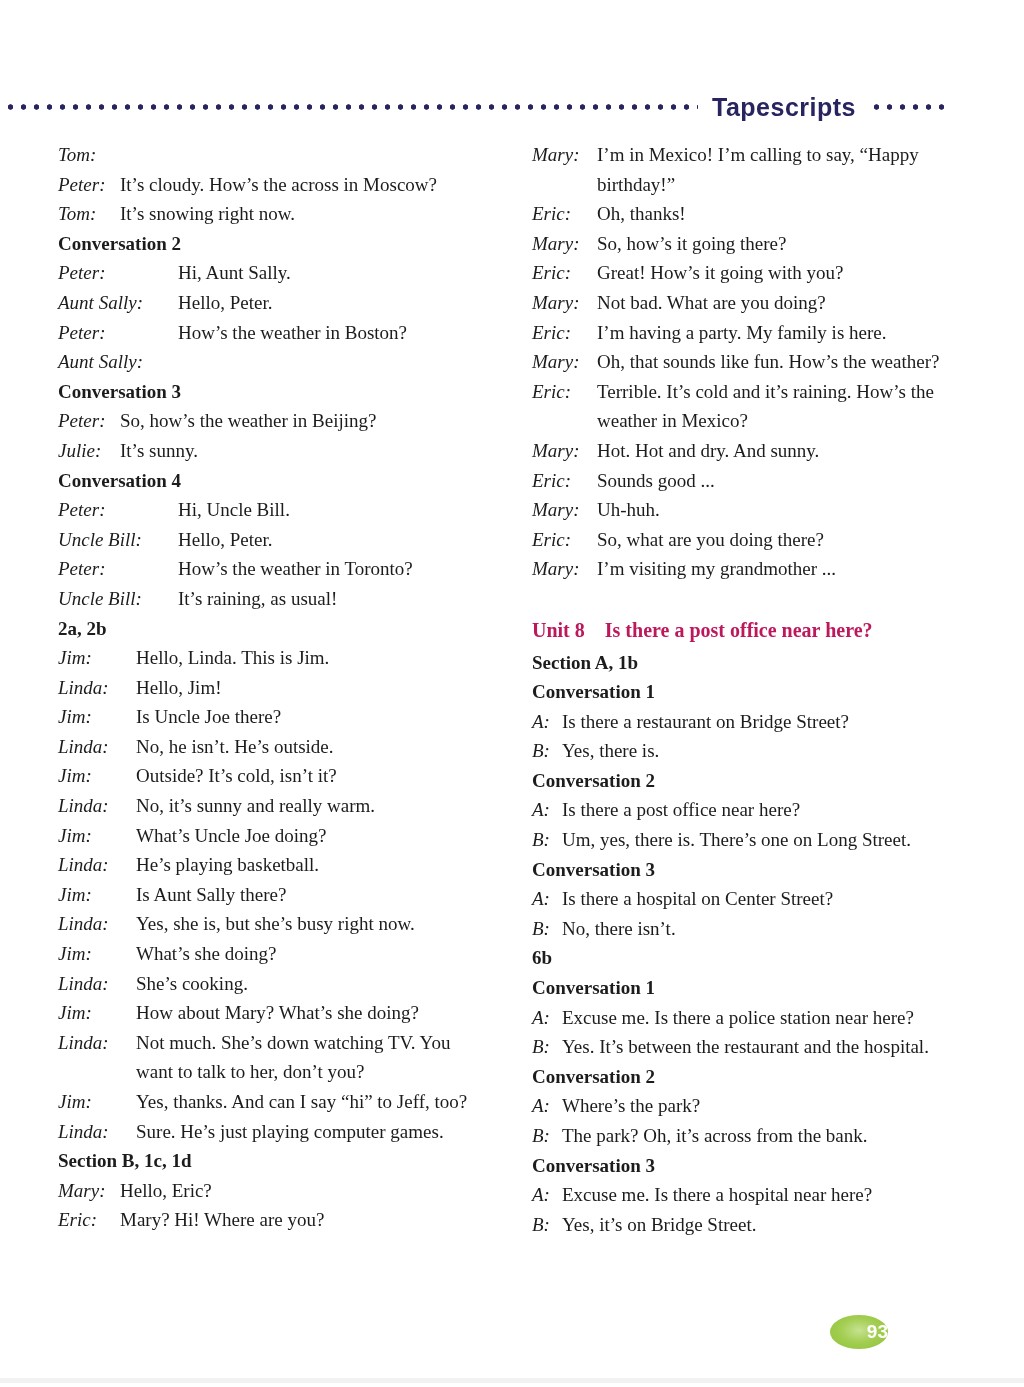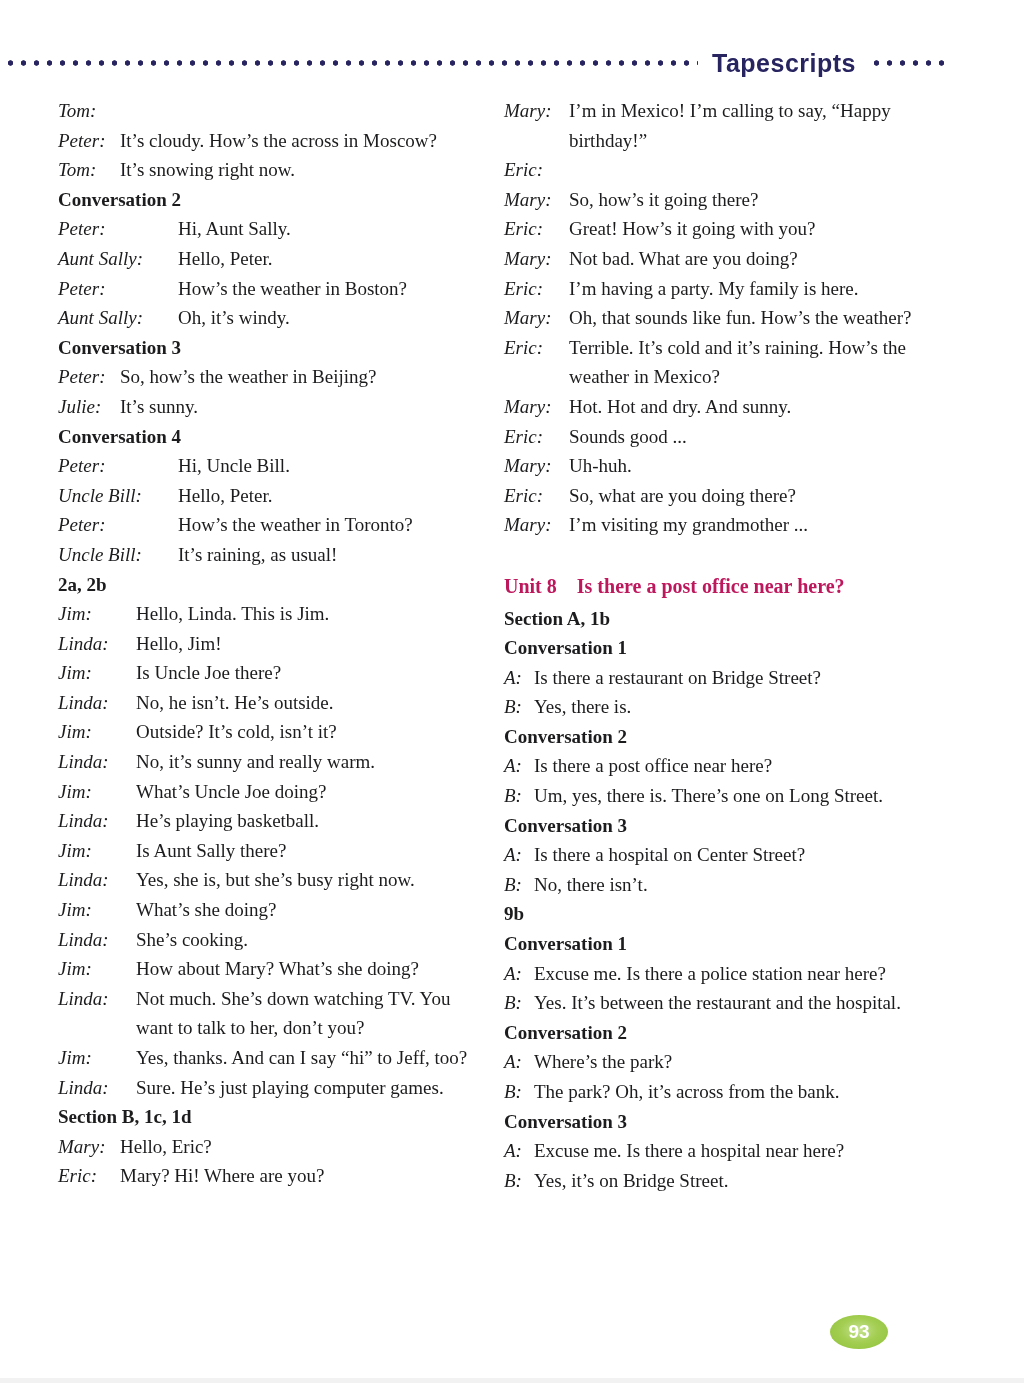--- a/index.html
+++ b/index.html
@@ -9,20 +9,21 @@
     background:#ffffff;
     font-family:"Liberation Serif", serif;
     color:#1c1c1e;
     overflow:hidden;
   }
   
   .hdr{
     display:flex;align-items:center;
     padding:46px 76px 0 4px;
     height:34px;
+    margin-top:44px;
   }
   .dots{
     height:8px;
     background-image:radial-gradient(circle, #272460 2.4px, rgba(39,36,96,0) 3px);
     background-size:13px 8px;
     background-position:left center;
     background-repeat:repeat-x;
   }
   .dots-left{flex:1 1 auto;}
   .dots-right{flex:0 0 78px;}
@@ -32,21 +33,21 @@
     font-weight:bold;
     font-size:25px;
     color:#272460;
     letter-spacing:0.5px;
     white-space:nowrap;
   }
   
   .columns{
     display:flex;
     margin:16px 0 0 58px;
-    gap:22px;
+    gap:50px;
     font-size:19px;
     line-height:29.6px;
   }
   .col-left{width:424px;flex:0 0 424px;}
   .col-right{width:432px;flex:0 0 432px;}
   .row{display:flex;align-items:flex-start;}
   .spk{font-style:italic;flex-shrink:0;}
   .spk-n{flex-basis:62px;width:62px;}
   .spk-m{flex-basis:78px;width:78px;}
   .spk-w{flex-basis:120px;width:120px;}
@@ -63,21 +64,21 @@
   }
   .unit .unit-label{margin-right:20px;}
   .gap{height:30px;}
   
   .badge{
     position:absolute;
     left:830px;top:1315px;
     width:58px;height:34px;
     border-radius:50%;
     background:radial-gradient(ellipse at 50% 45%, #c6e291 0%, #a3ce52 45%, #8fc138 100%);
-    display:flex;align-items:center;justify-content:center;
+    display:flex;align-items:center;justify-content:flex-end;
     font-family:"Liberation Sans", sans-serif;
     font-weight:bold;font-size:19px;color:#ffffff;
   }
   
   .scan-edge{
     position:absolute;left:0;right:0;bottom:4px;height:5px;
     background:#e9e9e9;opacity:.6;
   }
 </style>
 </head>
@@ -111,21 +112,20 @@
         <div class="row">
           <span class="spk spk-w">Aunt Sally:</span>
           <span class="txt">Hello, Peter.</span>
         </div>
         <div class="row">
           <span class="spk spk-w">Peter:</span>
           <span class="txt">How’s the weather in Boston?</span>
         </div>
         <div class="row">
           <span class="spk spk-w">Aunt Sally:</span>
-          <span class="txt">Oh, it’s windy.</span>
         </div>
         <div class="conv">Conversation 3</div>
         <div class="row">
           <span class="spk spk-n">Peter:</span>
           <span class="txt">So, how’s the weather in Beijing?</span>
         </div>
         <div class="row">
           <span class="spk spk-n">Julie:</span>
           <span class="txt">It’s sunny.</span>
         </div>
@@ -221,20 +221,21 @@
           <span class="txt">Mary? Hi! Where are you?</span>
         </div>
       </section>
     <section class="col col-right" id="col-right">
         <div class="row">
           <span class="spk spk-r">Mary:</span>
           <span class="txt">I’m in Mexico! I’m calling to say, “Happy birthday!”</span>
         </div>
         <div class="row">
           <span class="spk spk-r">Eric:</span>
+          <span class="txt">Oh, thanks!</span>
         </div>
         <div class="row">
           <span class="spk spk-r">Mary:</span>
           <span class="txt">So, how’s it going there?</span>
         </div>
         <div class="row">
           <span class="spk spk-r">Eric:</span>
           <span class="txt">Great! How’s it going with you?</span>
         </div>
         <div class="row">
@@ -296,21 +297,21 @@
         </div>
         <div class="conv">Conversation 3</div>
         <div class="row">
           <span class="spk spk-a">A:</span>
           <span class="txt">Is there a hospital on Center Street?</span>
         </div>
         <div class="row">
           <span class="spk spk-a">B:</span>
           <span class="txt">No, there isn’t.</span>
         </div>
-        <div class="sec">9b</div>
+        <div class="sec">6b</div>
         <div class="conv">Conversation 1</div>
         <div class="row">
           <span class="spk spk-a">A:</span>
           <span class="txt">Excuse me. Is there a police station near here?</span>
         </div>
         <div class="row">
           <span class="spk spk-a">B:</span>
           <span class="txt">Yes. It’s between the restaurant and the hospital.</span>
         </div>
         <div class="conv">Conversation 2</div>

